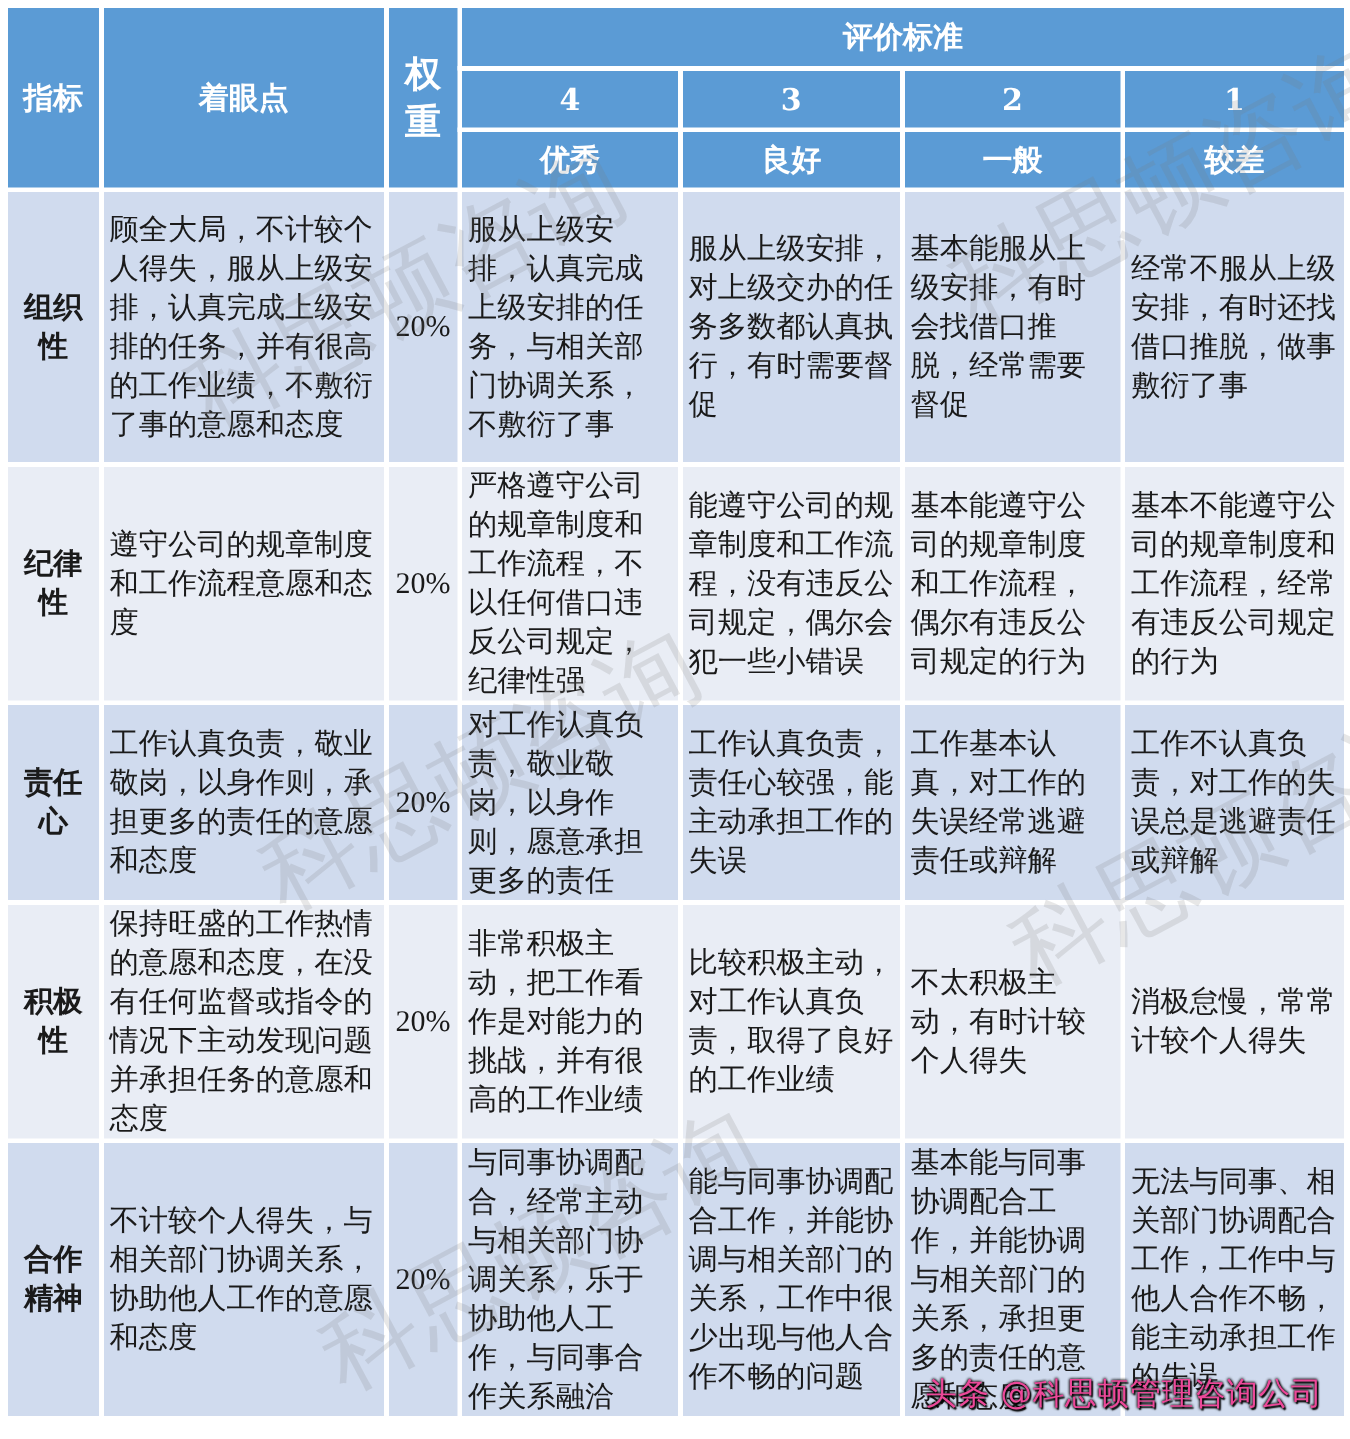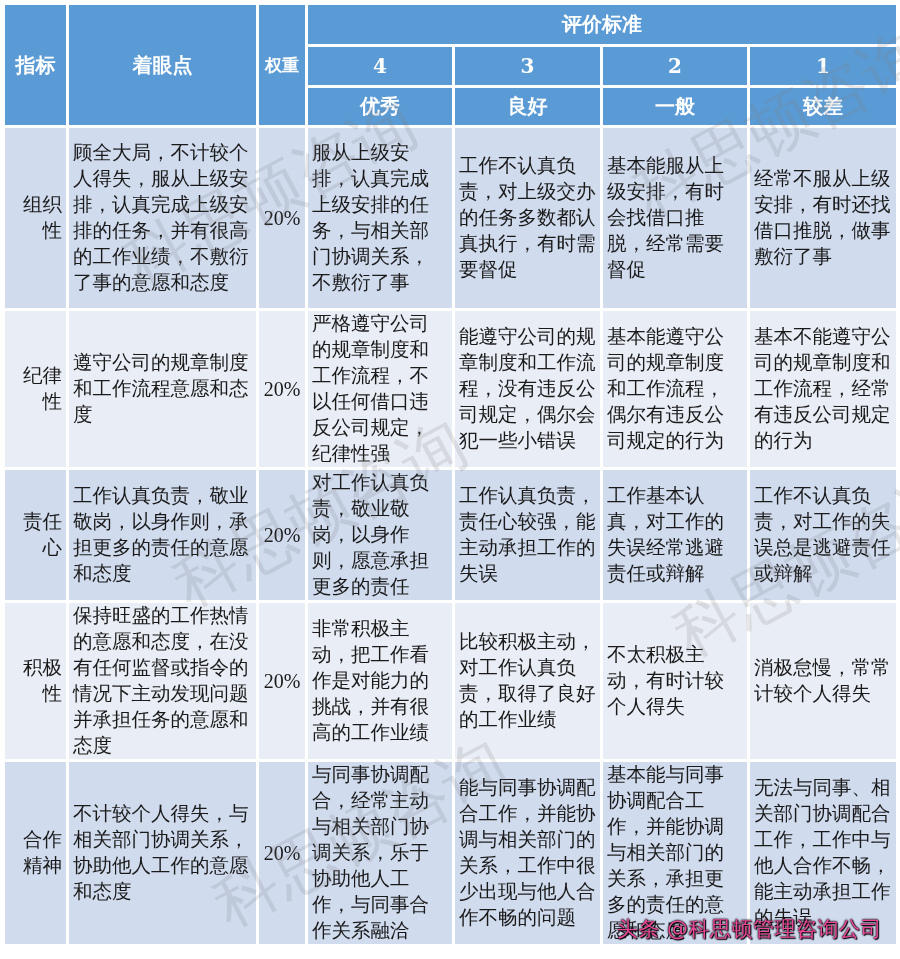--- a/index.html
+++ b/index.html
@@ -4,31 +4,31 @@
 <style>
   html, body { margin: 0; padding: 0; background: #ffffff; }
   body { width: 900px; height: 959px; position: relative; overflow: hidden;
          font-family: "DejaVu Serif", "Liberation Serif", serif; }
   table.eval { position: absolute; left: 2px; top: 2px; border-collapse: collapse;
                table-layout: fixed; width: 894px; }
   table.eval td, table.eval th { border: 3px solid #ffffff; padding: 0 4px; overflow: hidden; }
   th.h { background: #5b9bd5; color: #ffffff; font-weight: bold; font-size: 20px;
          text-align: center; vertical-align: middle;
          font-family: "DejaVu Serif", "Liberation Serif", serif; }
-  th.h.small { font-size: 17px; }
+  th.h.small { font-size: 24px; }
   tr.r1 td { height: 180px; }
   tr.r2 td { height: 152px; }
   tr.r3 td { height: 125px; }
   tr.r4 td { height: 155px; }
   tr.r5 td { height: 180px; }
   tr.odd td { background: #d0dbee; }
   tr.even td { background: #e9edf5; }
   td { color: #1a1a1a; font-size: 19.5px; line-height: 26px; vertical-align: middle;
        font-family: "DejaVu Sans", "Liberation Sans", sans-serif; word-break: break-all; }
-  td.ind { text-align: right; }
+  td.ind { text-align: center; font-weight: bold; }
   td.w { text-align: center; font-family: "Liberation Serif", serif; font-size: 20px; padding: 0; }
   .watermark { position: absolute; right: 18px; bottom: 16px; font-size: 21px; color: #ec4899;
                font-family: "DejaVu Sans", sans-serif;
                text-shadow: 0 0 2px #000, 0 0 2px #000, 1px 1px 1px #000; letter-spacing: 0.5px; }
   .bgmark { position: absolute; color: rgba(120,120,120,0.18); font-size: 64px;
             font-family: "DejaVu Sans", sans-serif; transform: rotate(-28deg); pointer-events: none;
             white-space: nowrap; }
 </style>
 </head>
 <body>
@@ -62,21 +62,21 @@
       <th class="h">一般</th>
       <th class="h">较差</th>
     </tr>
   </thead>
   <tbody>
     <tr class="r1 odd">
       <td class="ind">组织性</td>
       <td>顾全大局，不计较个人得失，服从上级安排，认真完成上级安排的任务，并有很高的工作业绩，不敷衍了事的意愿和态度</td>
       <td class="w">20%</td>
       <td>服从上级安排，认真完成上级安排的任务，与相关部门协调关系，不敷衍了事</td>
-      <td>工作不认真负责，对上级交办的任务多数都认真执行，有时需要督促</td>
+      <td>服从上级安排，对上级交办的任务多数都认真执行，有时需要督促</td>
       <td>基本能服从上级安排，有时会找借口推脱，经常需要督促</td>
       <td>经常不服从上级安排，有时还找借口推脱，做事敷衍了事</td>
     </tr>
     <tr class="r2 even">
       <td class="ind">纪律性</td>
       <td>遵守公司的规章制度和工作流程意愿和态度</td>
       <td class="w">20%</td>
       <td>严格遵守公司的规章制度和工作流程，不以任何借口违反公司规定，纪律性强</td>
       <td>能遵守公司的规章制度和工作流程，没有违反公司规定，偶尔会犯一些小错误</td>
       <td>基本能遵守公司的规章制度和工作流程，偶尔有违反公司规定的行为</td>

